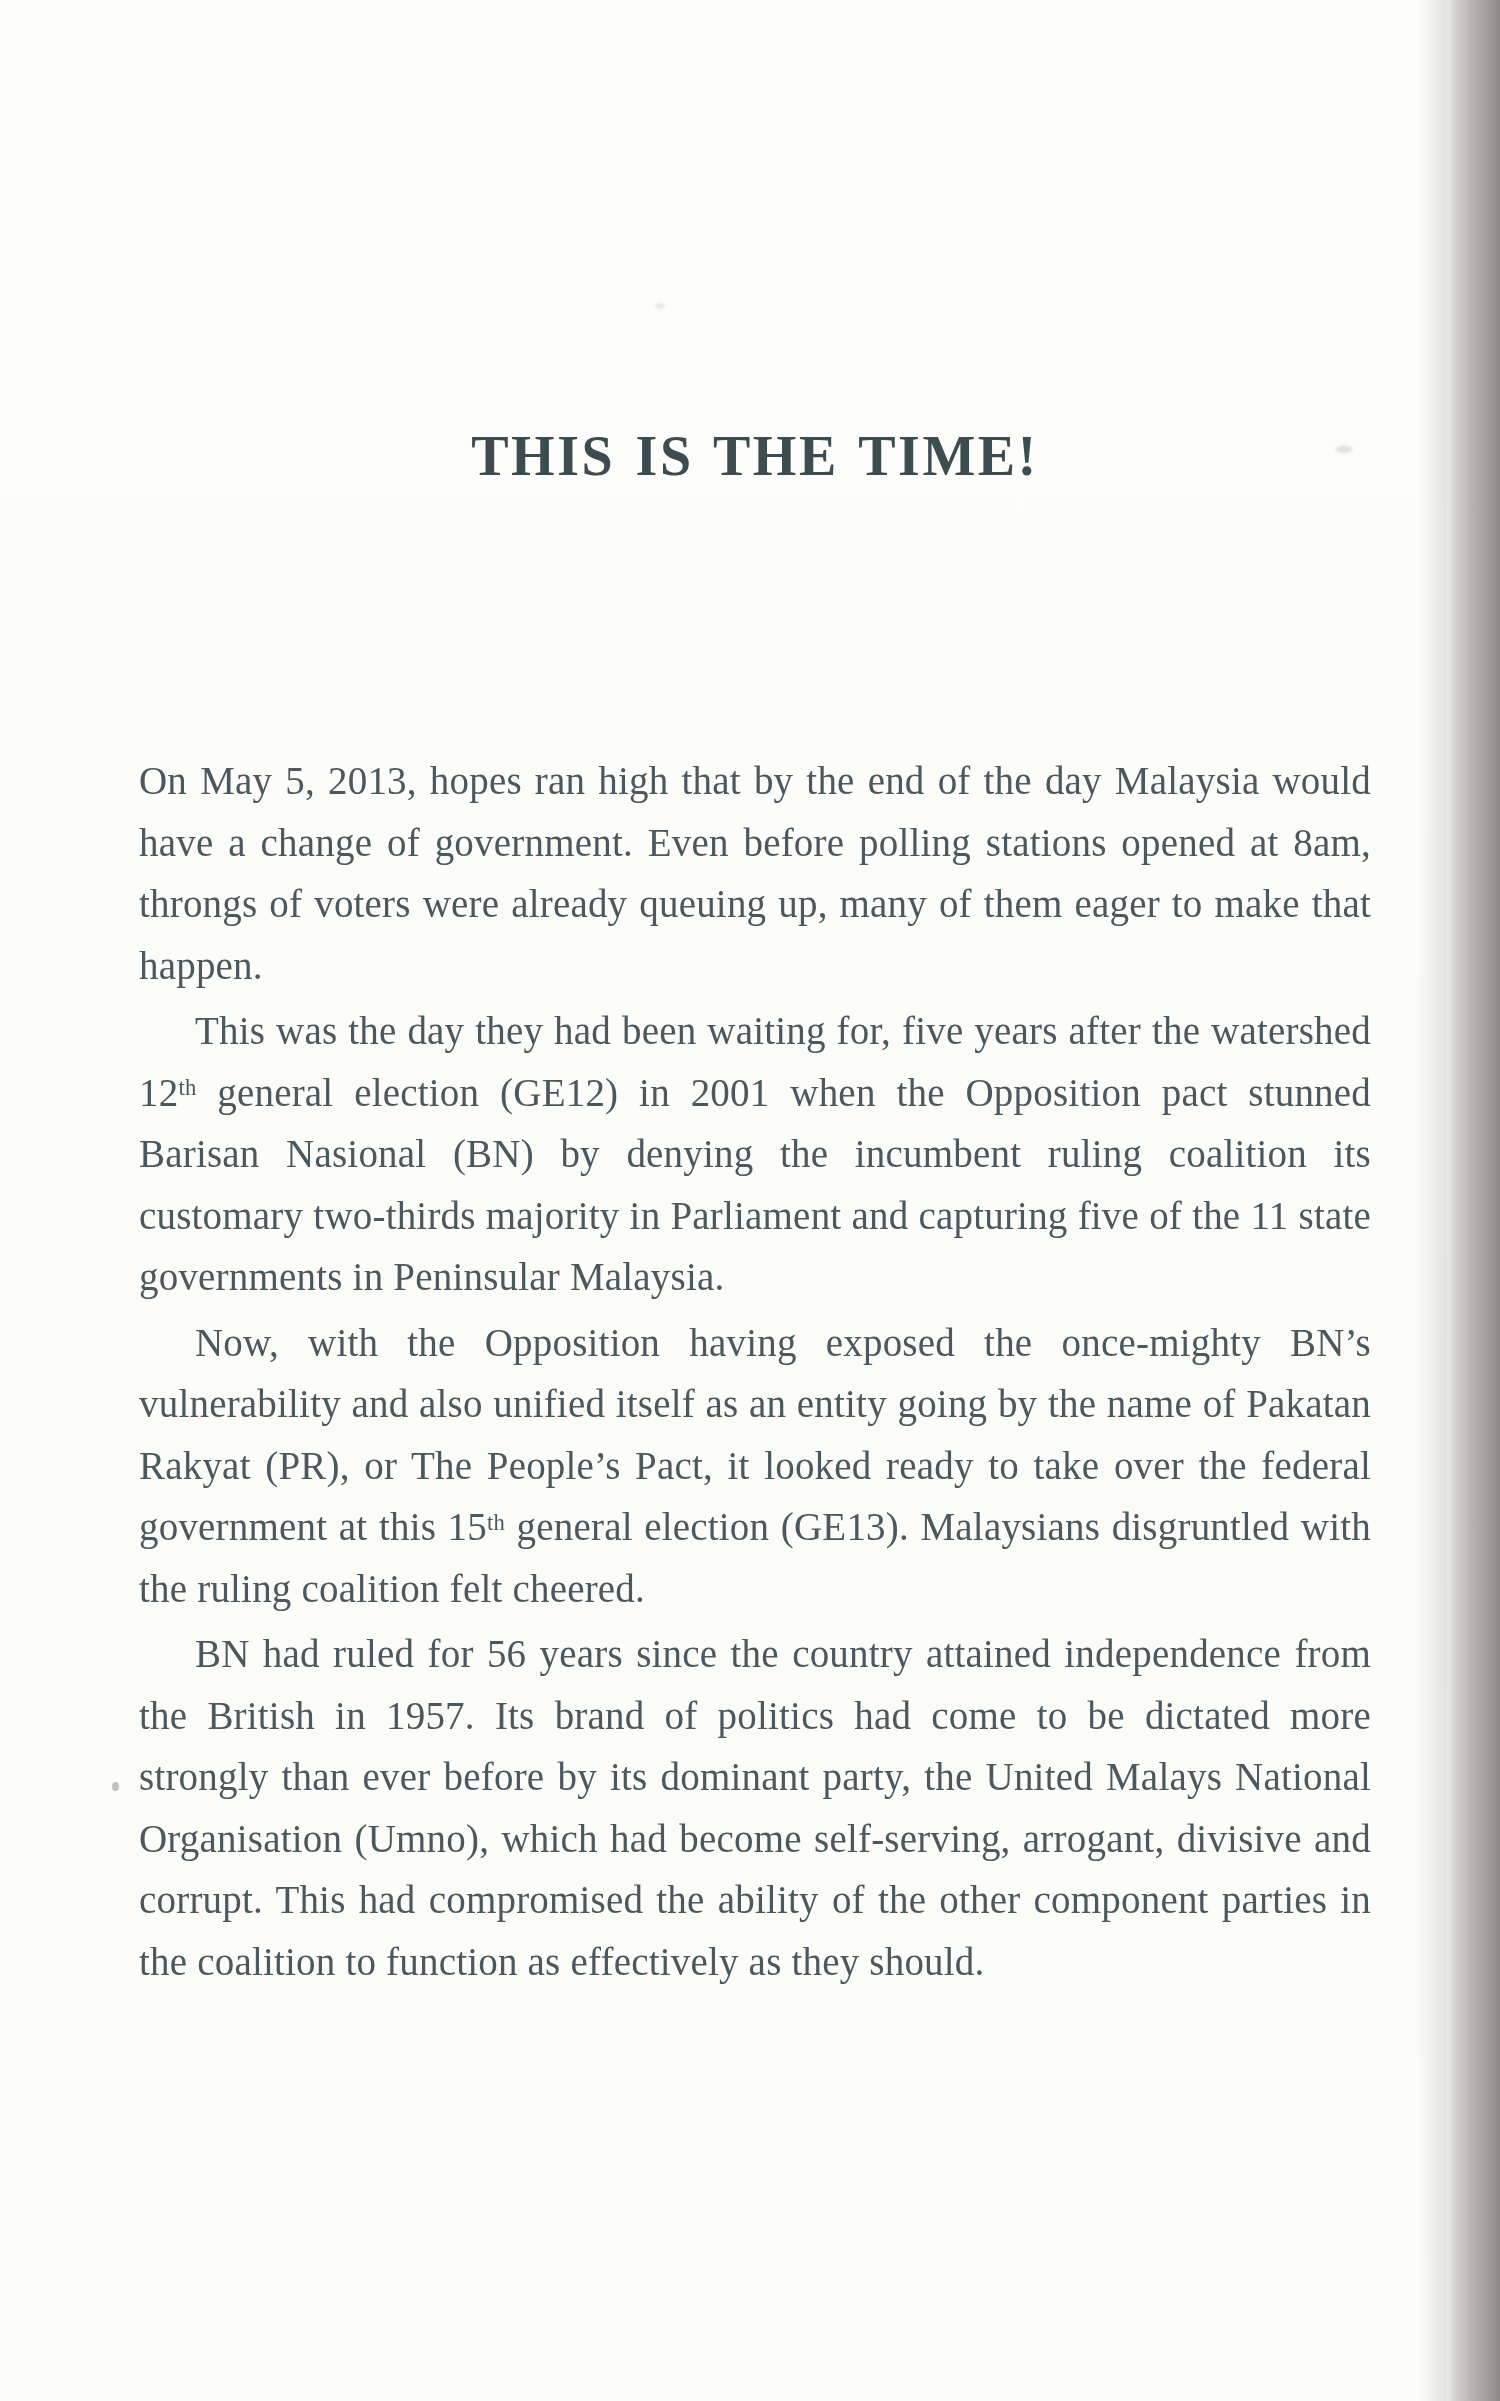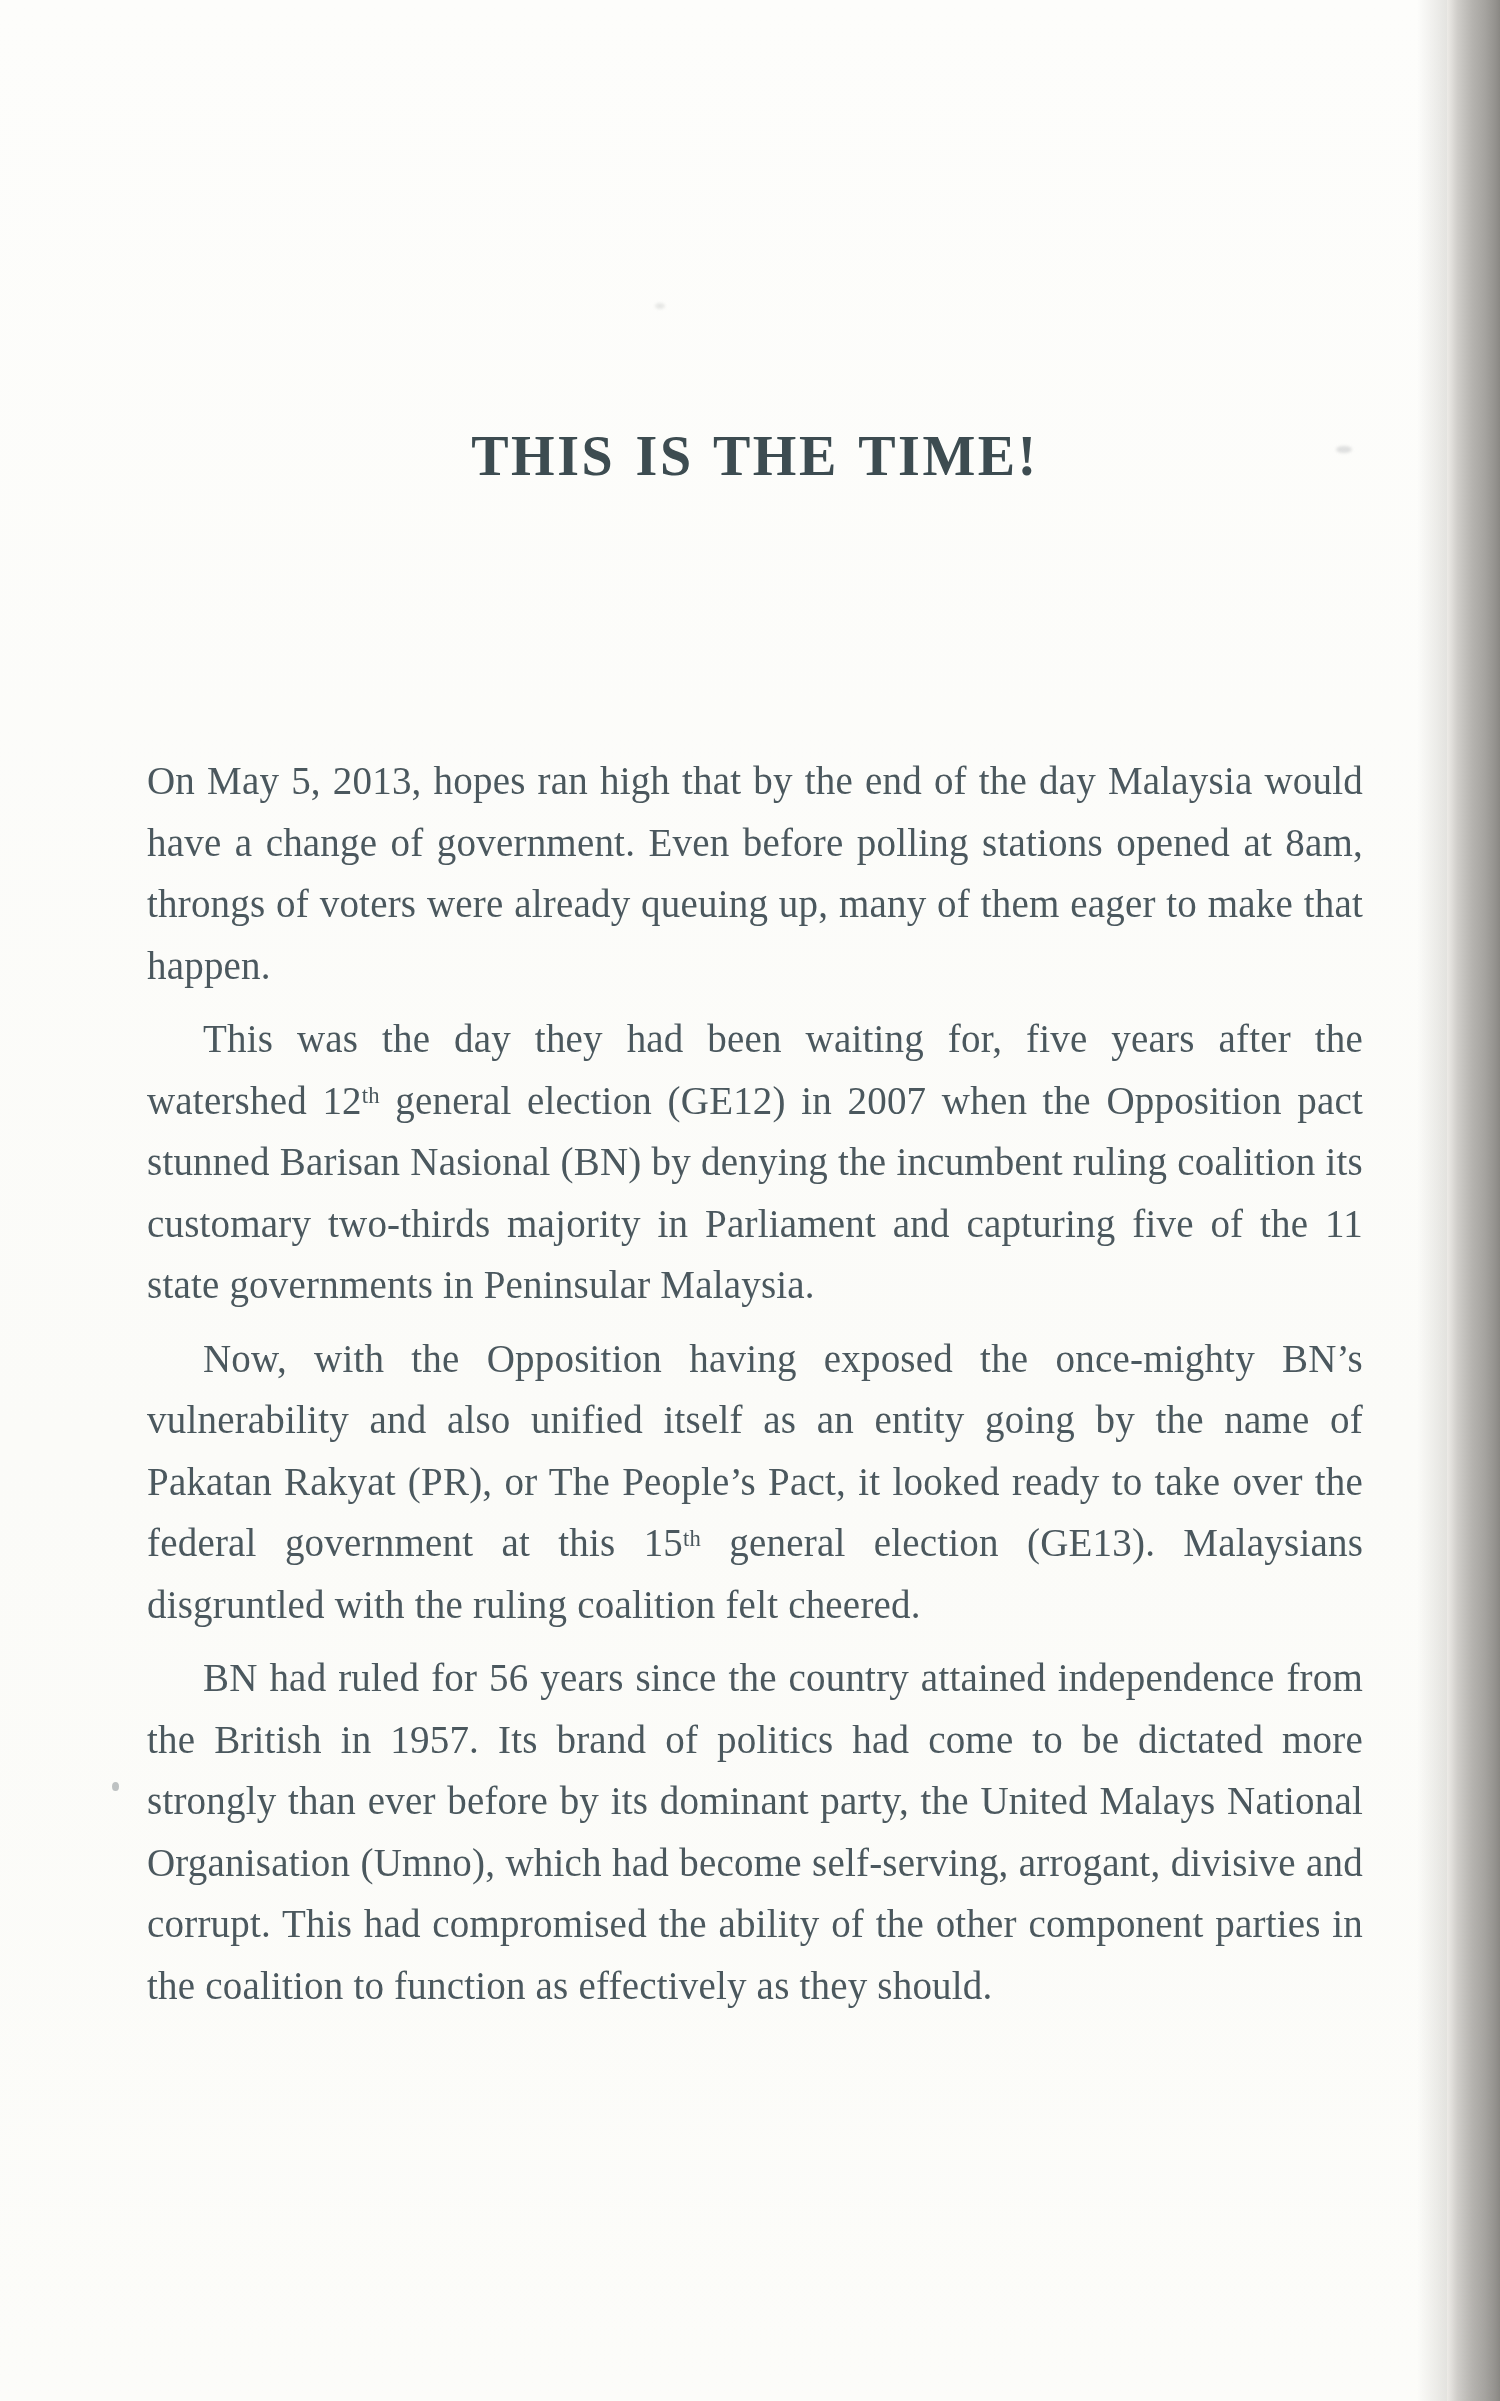--- a/index.html
+++ b/index.html
@@ -32,21 +32,21 @@
     font-size: 56px;
     font-weight: 700;
     letter-spacing: 2.5px;
     color: #3d4c51;
     word-spacing: 4px;
   }
   .body-text {
     margin-top: 262px;
   }
   .para {
-    margin: 12px;
+    margin: 4px;
     font-size: 39px;
     line-height: 61.5px;
     text-align: justify;
     color: #4b585e;
     text-indent: 56px;
     letter-spacing: 0.2px;
   }
   .para.no-indent {
     text-indent: 0;
   }
@@ -118,21 +118,21 @@
 <main class="page">
 
   <div class="content">
 
     <h1 class="title">THIS IS THE TIME!</h1>
 
     <section class="body-text">
 
       <p class="para no-indent"><span>On May 5, 2013, hopes ran high that by the end of the day Malaysia would have a change of government. Even before polling stations opened at 8am, throngs of voters were already queuing up, many of them eager to make that happen.</span></p>
 
-      <p class="para"><span>This was the day they had been waiting for, five years after the watershed 12</span><sup>th</sup><span> general election (GE12) in 2007 when the Opposition pact stunned Barisan Nasional (BN) by denying the incumbent ruling coalition its customary two-thirds majority in Parliament and capturing five of the 11 state governments in Peninsular Malaysia.</span></p>
+      <p class="para"><span>This was the day they had been waiting for, five years after the watershed 12</span><sup>th</sup><span> general election (GE12) in 2001 when the Opposition pact stunned Barisan Nasional (BN) by denying the incumbent ruling coalition its customary two-thirds majority in Parliament and capturing five of the 11 state governments in Peninsular Malaysia.</span></p>
 
       <p class="para"><span>Now, with the Opposition having exposed the once-mighty BN’s vulnerability and also unified itself as an entity going by the name of Pakatan Rakyat (PR), or The People’s Pact, it looked ready to take over the federal government at this 15</span><sup>th</sup><span> general election (GE13). Malaysians disgruntled with the ruling coalition felt cheered.</span></p>
 
       <p class="para"><span>BN had ruled for 56 years since the country attained independence from the British in 1957. Its brand of politics had come to be dictated more strongly than ever before by its dominant party, the United Malays National Organisation (Umno), which had become self-serving, arrogant, divisive and corrupt. This had compromised the ability of the other component parties in the coalition to function as effectively as they should.</span></p>
 
 
     </section>
   </div>
 
   <span class="speck speck-1"></span>

